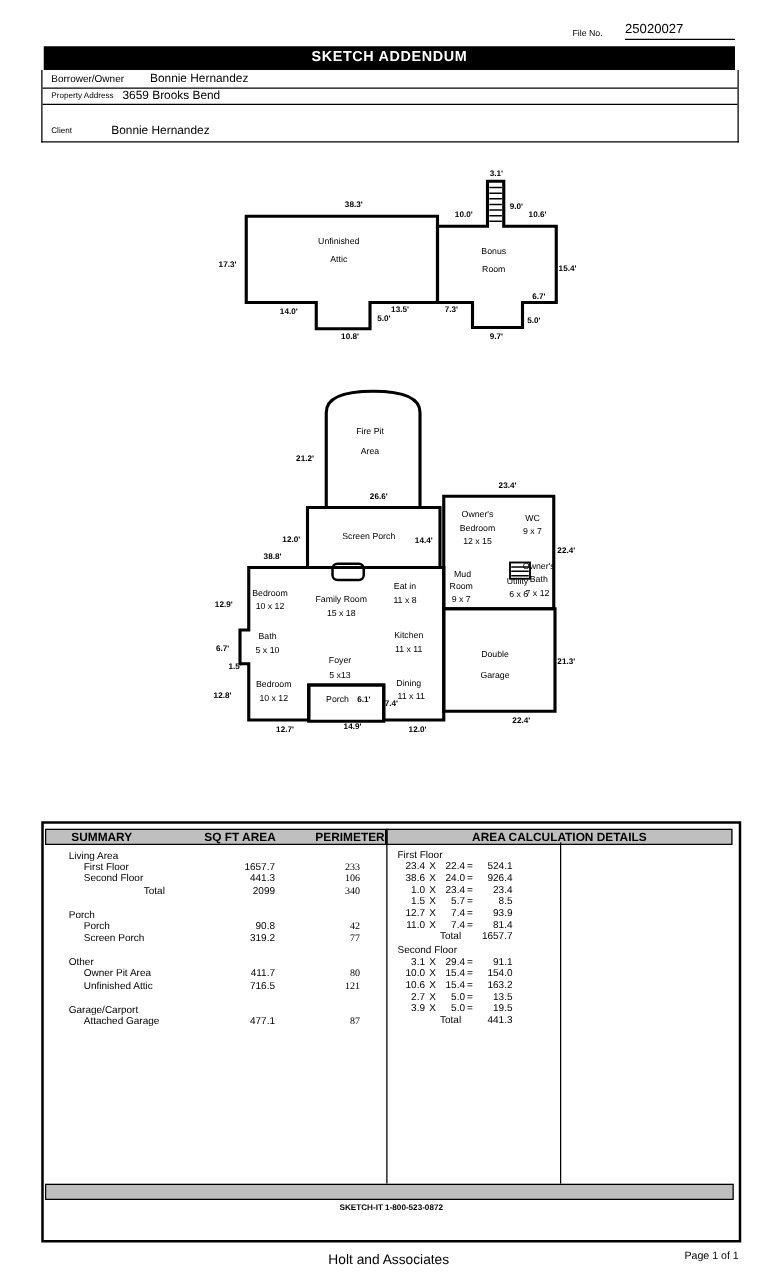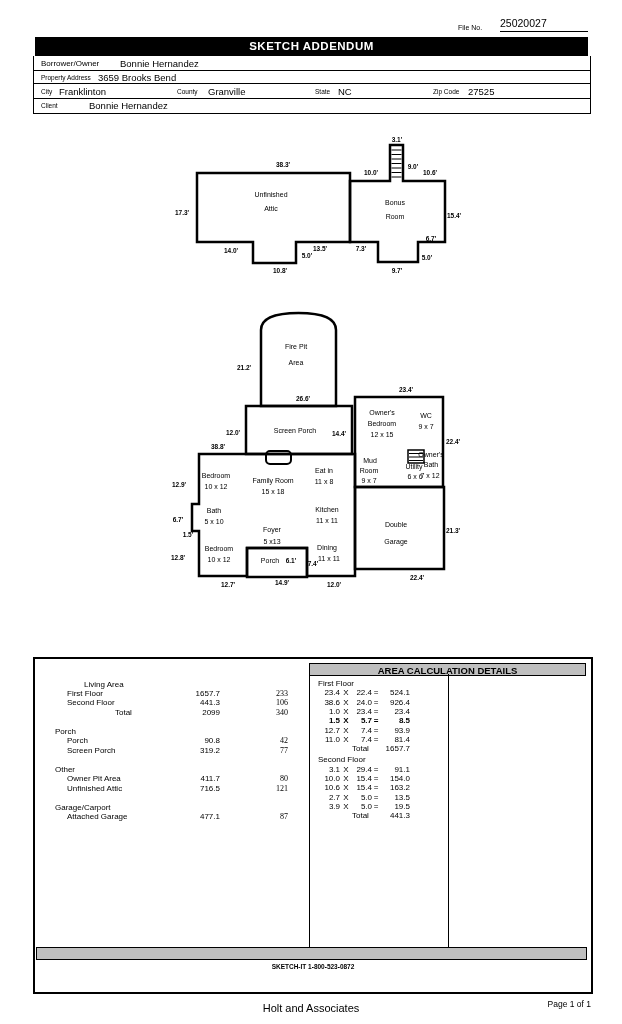--- a/index.html
+++ b/index.html
@@ -154,44 +154,39 @@
 
 <div class="abs info-box">
   <div class="info-row ir1">
     <span class="ilbl ilbl-lg" style="left:7px">Borrower/Owner</span>
     <span class="ival" style="left:86px">Bonnie Hernandez</span>
   </div>
   <div class="info-row ir2">
     <span class="ilbl" style="left:7px">Property Address</span>
     <span class="ival" style="left:64px">3659 Brooks Bend</span>
   </div>
-  <div class="info-row ir3">
-    <span class="ilbl" style="left:7px">City</span>
-    <span class="ival" style="left:25px">Franklinton</span>
-    <span class="ilbl" style="left:143px">County</span>
-    <span class="ival" style="left:174px">Granville</span>
-    <span class="ilbl" style="left:281px">State</span>
-    <span class="ival" style="left:304px">NC</span>
-    <span class="ilbl" style="left:399px">Zip Code</span>
-    <span class="ival" style="left:434px">27525</span>
-  </div>
   <div class="info-row ir4">
     <span class="ilbl" style="left:7px">Client</span>
     <span class="ival" style="left:55px">Bonnie Hernandez</span>
   </div>
 </div>
 
 <div class="abs bottom-box">
+  <div class="gray-bar gb-left">
+    <span class="gb-text" style="left:20px">SUMMARY</span>
+    <span class="gb-text" style="left:110px;width:90px;text-align:center">SQ FT AREA</span>
+    <span class="gb-text" style="left:198px;width:90px;text-align:center">PERIMETER</span>
+  </div>
   <div class="gray-bar gb-right">
     <span class="gb-text" style="left:0;width:100%;text-align:center">AREA CALCULATION DETAILS</span>
   </div>
   <div class="vline" style="left:274px;top:4px;height:284px;"></div>
   <div class="vline" style="left:413px;top:15px;height:273px;"></div>
   <div id="summary-body">
-      <div class="sum-row" style="top: 21px; margin-left: 29px;">
+      <div class="sum-row" style="top: 21px;">
         <span class="sr-name" style="left: 20px;">Living Area</span>
       </div>
       <div class="sum-row" style="top: 30.2px;">
         <span class="sr-name" style="left: 32px;">First Floor</span>
         <span class="sr-a">1657.7</span>
         <span class="sr-p">233</span>
       </div>
       <div class="sum-row" style="top: 39.4px;">
         <span class="sr-name" style="left: 32px;">Second Floor</span>
         <span class="sr-a">441.3</span>
@@ -253,21 +248,21 @@
         <span class="cr-e">=</span>
         <span class="cr-c">926.4</span>
       </div>
       <div class="calc-row" style="top: 47.9px;">
         <span class="cr-a">1.0</span>
         <span class="cr-x">X</span>
         <span class="cr-b">23.4</span>
         <span class="cr-e">=</span>
         <span class="cr-c">23.4</span>
       </div>
-      <div class="calc-row" style="top: 57.2px; font-weight: bold;">
+      <div class="calc-row" style="top: 57.2px;">
         <span class="cr-a">1.5</span>
         <span class="cr-x">X</span>
         <span class="cr-b">5.7</span>
         <span class="cr-e">=</span>
         <span class="cr-c">8.5</span>
       </div>
       <div class="calc-row" style="top: 66.5px;">
         <span class="cr-a">12.7</span>
         <span class="cr-x">X</span>
         <span class="cr-b">7.4</span>

